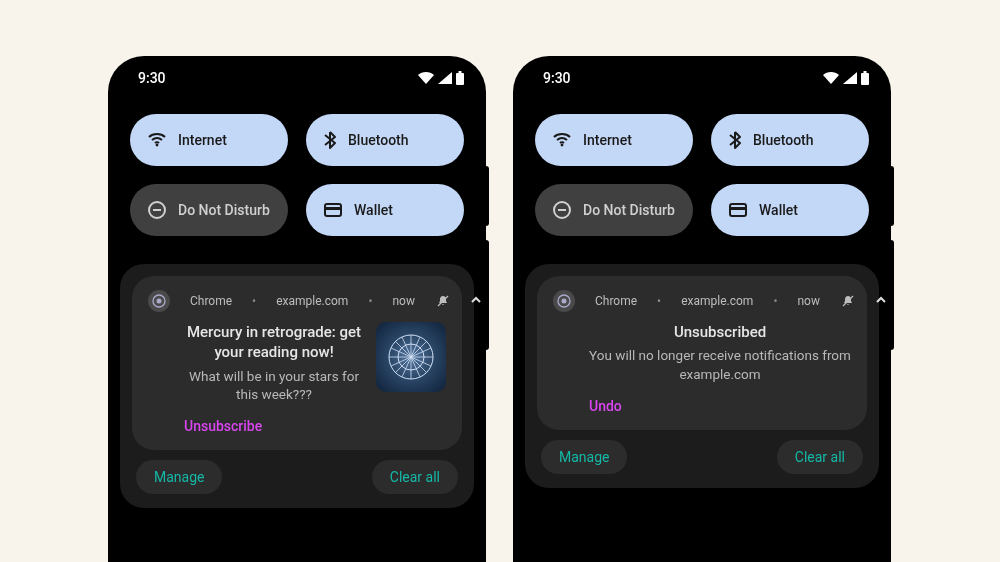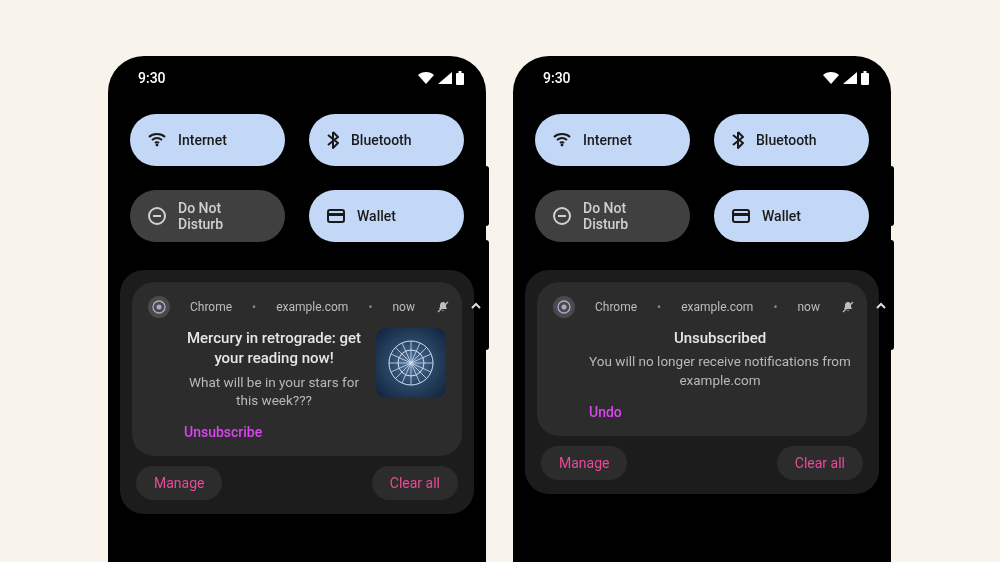--- a/index.html
+++ b/index.html
@@ -38,21 +38,21 @@
     font-size: 14px;
     font-weight: 500;
     text-align: center;
   }
   .status-icons { display: flex; gap: 4px; align-items: center; }
   .status-icons svg { display: block; }
 
   .qs {
     display: grid;
     grid-template-columns: 1fr 1fr;
-    gap: 24px;
+    gap: 18px;
     padding: 22px 22px 14px 22px;
   }
   .qs-tile {
     display: flex;
     align-items: center;
     gap: 12px;
     height: 52px;
     border-radius: 26px;
     padding: 0 18px;
     font-size: 14px;
@@ -110,21 +110,21 @@
     font-size: 14px;
     font-weight: 500;
   }
   .shade-footer {
     display: flex;
     justify-content: space-between;
     padding: 10px 4px 0 4px;
   }
   .pill {
     background: #2c2c2c;
-    color: #ec4899;
+    color: #14b8a6;
     font-size: 14px;
     padding: 9px 18px;
     border-radius: 20px;
   }
 </style>
 </head>
 <body>
 
 <div class="btn-side" style="left:483px;top:166px;width:6px;height:60px"></div>
 <div class="btn-side" style="left:483px;top:240px;width:6px;height:110px"></div>

